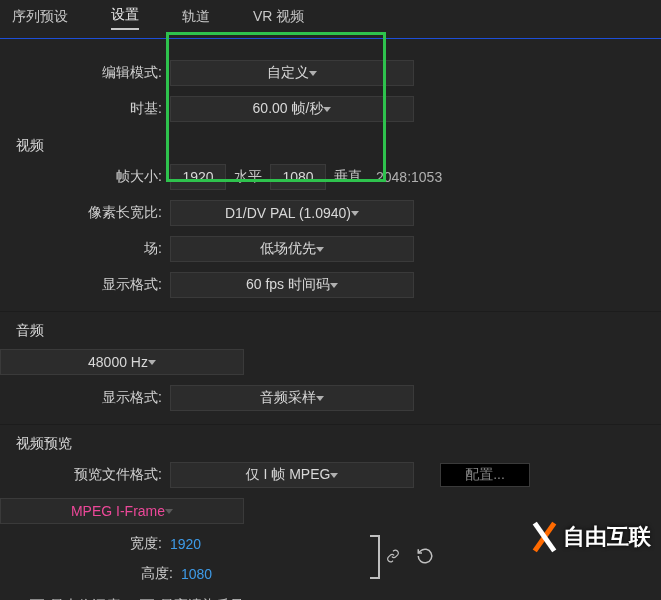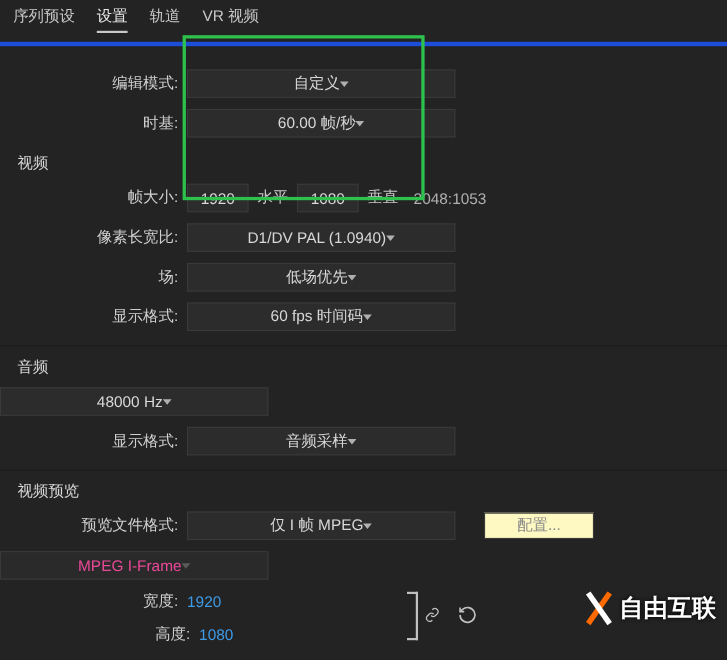--- a/index.html
+++ b/index.html
@@ -8,23 +8,24 @@
     color: #c8c8c8;
     font-family: "Microsoft YaHei", "PingFang SC", sans-serif;
     font-size: 14px;
     width: 661px;
     height: 600px;
     overflow: hidden;
     position: relative;
   }
   .tabs {
     display: flex;
-    gap: 20px;
+    gap: 43px;
     padding: 6px 12px 8px 12px;
-    border-bottom: 4px solid #1d4ed8;
+    border-bottom: 1px solid #1d4ed8;
+    align-items: flex-end;
   }
   .tab {
     color: #c8c8c8;
     cursor: pointer;
     padding-bottom: 4px;
   }
   .tab.active {
     color: #e8e8e8;
     border-bottom: 2px solid #c8c8c8;
   }
@@ -84,25 +85,25 @@
   .section-title {
     color: #d8d8d8;
     padding: 10px 0 4px 16px;
   }
   .blue-val { color: #3e9be8; }
   .divider {
     border-top: 1px solid #1c1c1c;
     margin: 8px 0 0 0;
   }
   .config-btn {
-    background: #fef9c3;
+    background: #000000;
     border: 1px solid #3a3a3a;
     color: #888;
     height: 24px;
-    width: 100px;
+    width: 90px;
     display: inline-flex;
     align-items: center;
     justify-content: center;
     margin-left: 18px;
   }
   .link-bracket {
     display:inline-block;
     border: 2px solid #c0c0c0;
     border-left: none;
     width: 10px;
@@ -132,21 +133,21 @@
     left: 166px;
     top: 32px;
     width: 220px;
     height: 150px;
     border: 3px solid #2ec24d;
     pointer-events: none;
   }
   .watermark {
     position:absolute;
     right: 10px;
-    bottom: 32px;
+    bottom: 48px;
     display:flex;
     align-items:center;
     gap:4px;
     color:#fff;
     font-weight:bold;
     font-size:22px;
     text-shadow: 0 0 4px #000;
     pointer-events:none;
   }
   .watermark .x-logo {

